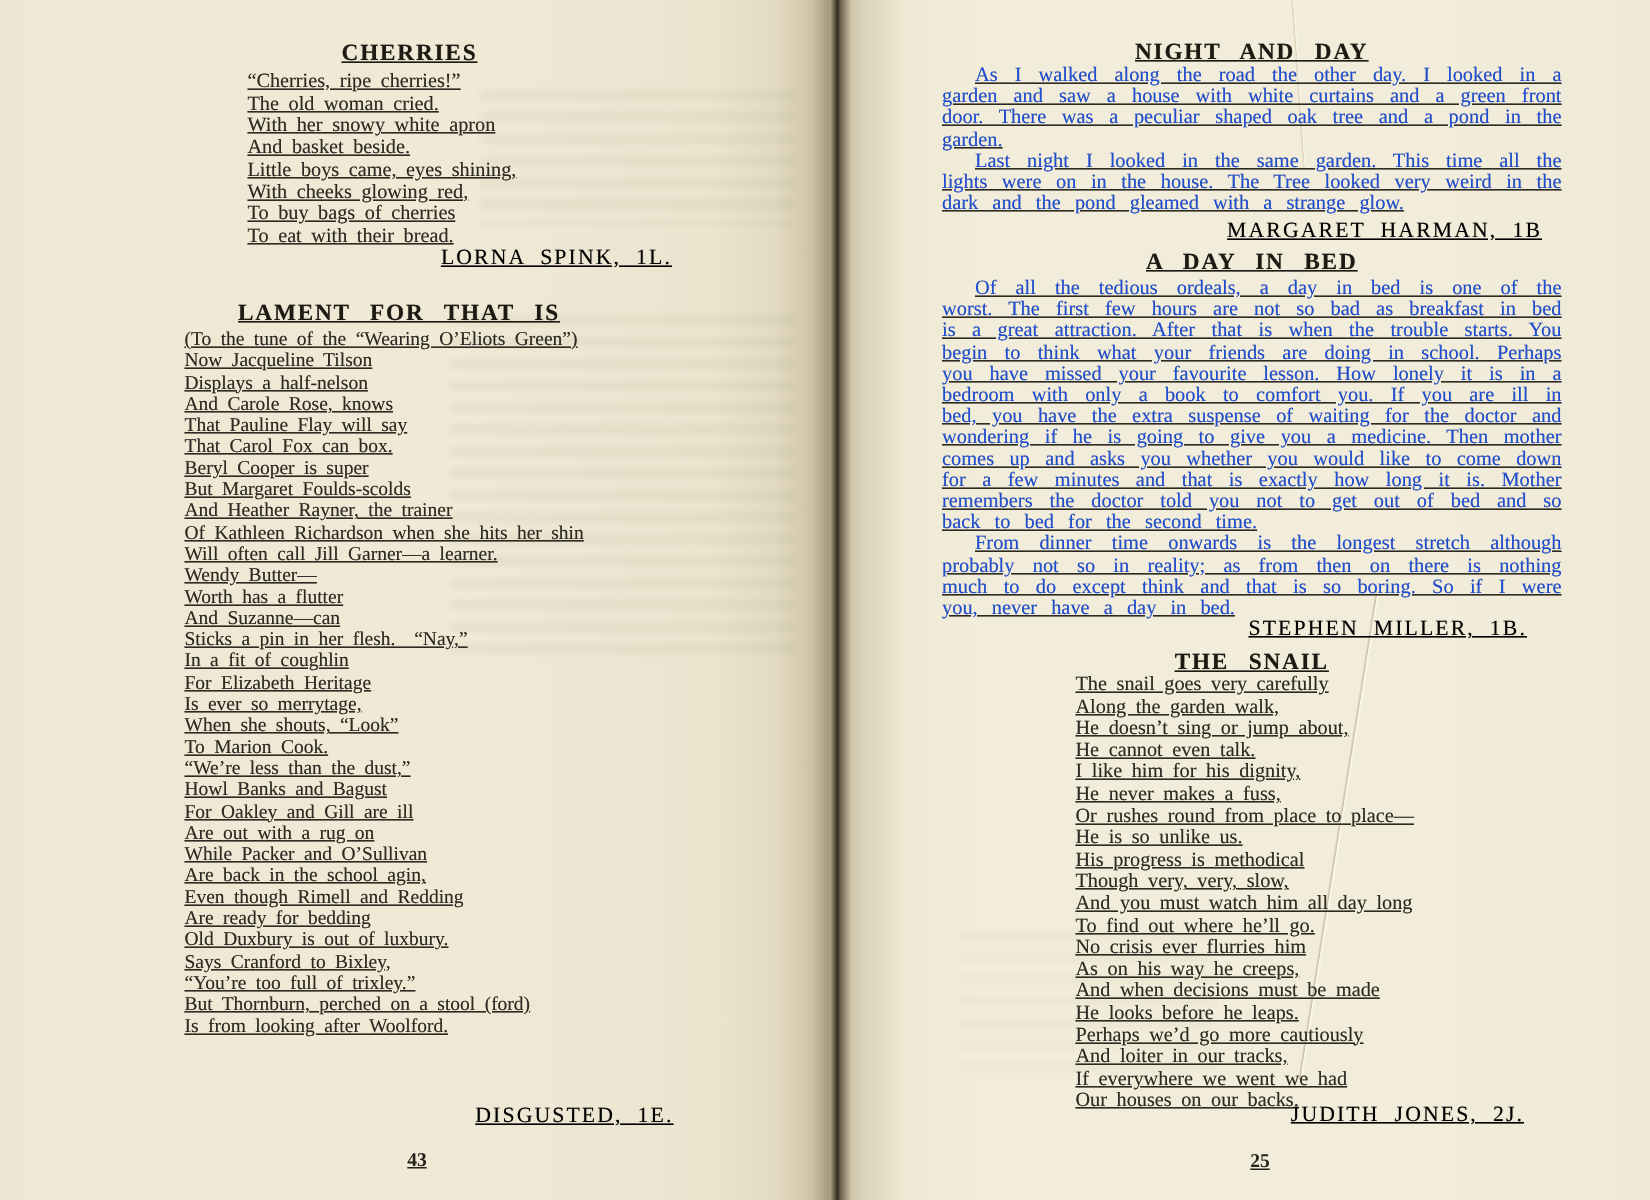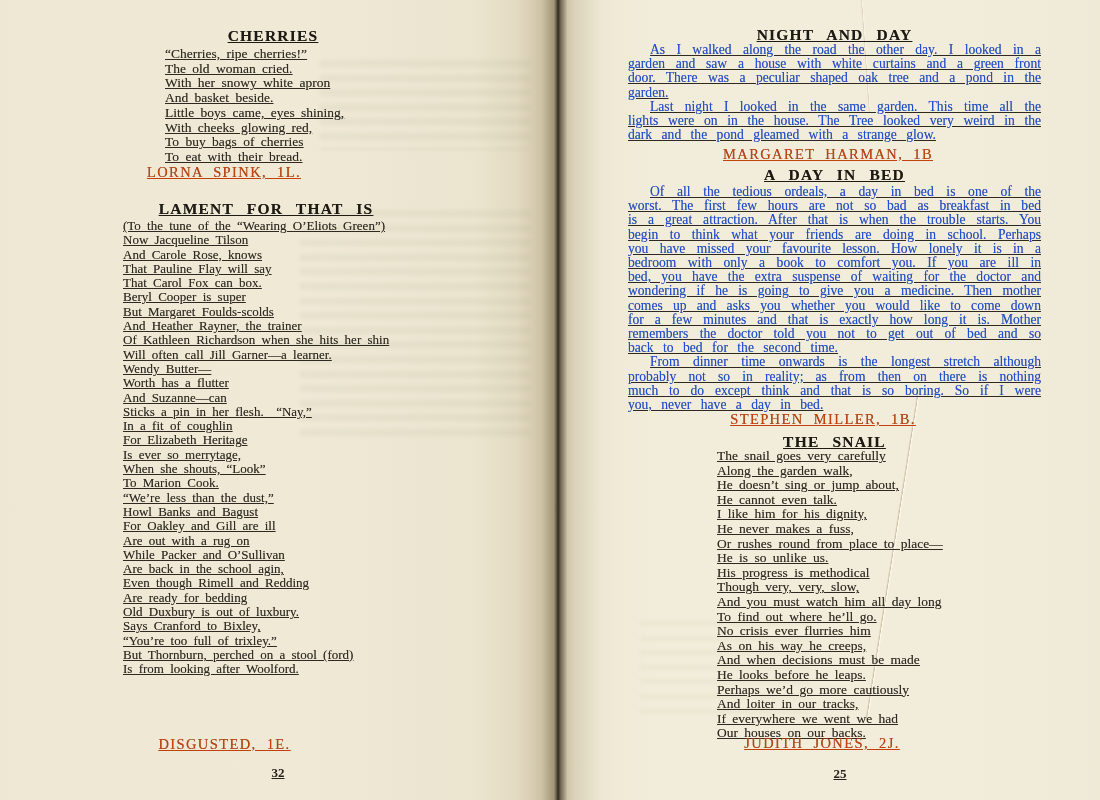--- a/index.html
+++ b/index.html
@@ -52,22 +52,22 @@
   }
   .poem-cherries .line{line-height:14.7px;}
   .poem-lament .line{line-height:14.3px;font-size:13px;}
   .poem-snail .line{line-height:14.6px;}
   .para{
     font-size:13.6px;line-height:14.2px;text-align:justify;text-indent:22px;
     word-spacing:6px;margin:0;color:#1d4ed8;
     text-shadow:0 0 .4px rgba(40,35,25,.45);
   }
   .byline{
-    font-size:14.5px;letter-spacing:1.4px;word-spacing:5px;text-align:center;
-    color:#c2410c;text-shadow:0 0 .5px rgba(30,25,15,.5);
+    font-size:14.5px;letter-spacing:1.4px;word-spacing:5px;text-align:right;
+    color:#000000;text-shadow:0 0 .5px rgba(30,25,15,.5);
   }
   .page-number{font-weight:bold;font-size:13px;text-align:center;color:#26221b;}
 </style>
 </head>
 <body>
 
 <div class="page page-left"></div>
 <div class="page page-right"></div>
 <div class="spine"></div>
 <div class="crease crease-main"></div>
@@ -89,20 +89,21 @@
     <div class="line">To eat with their bread.</div>
   </div>
 
 <div class="txt byline" style="top:164px;left:0;width:448px;">LORNA SPINK, 1L.</div>
 
 <div class="txt section-title" style="top:200px;left:0;width:532px;">LAMENT FOR THAT IS</div>
 
 <div class="txt poem-lament" style="top:219px;left:123px;">
     <div class="line">(To the tune of the “Wearing O’Eliots Green”)</div>
     <div class="line">Now Jacqueline Tilson</div>
+    <div class="line">Displays a half-nelson</div>
     <div class="line">And Carole Rose, knows</div>
     <div class="line">That Pauline Flay will say</div>
     <div class="line">That Carol Fox can box.</div>
     <div class="line">Beryl Cooper is super</div>
     <div class="line">But Margaret Foulds-scolds</div>
     <div class="line">And Heather Rayner, the trainer</div>
     <div class="line">Of Kathleen Richardson when she hits her shin</div>
     <div class="line">Will often call Jill Garner—a learner.</div>
     <div class="line">Wendy Butter—</div>
     <div class="line">Worth has a flutter</div>
@@ -123,21 +124,21 @@
     <div class="line">Are ready for bedding</div>
     <div class="line">Old Duxbury is out of luxbury.</div>
     <div class="line">Says Cranford to Bixley,</div>
     <div class="line">“You’re too full of trixley.”</div>
     <div class="line">But Thornburn, perched on a stool (ford)</div>
     <div class="line">Is from looking after Woolford.</div>
   </div>
 
 <div class="txt byline" style="top:736px;left:0;width:449px;">DISGUSTED, 1E.</div>
 
-<div class="txt page-number" style="top:765px;left:258px;width:40px;">32</div>
+<div class="txt page-number" style="top:765px;left:258px;width:40px;">43</div>
 
 <div class="txt section-title" style="top:26px;left:628px;width:413px;">NIGHT AND DAY</div>
 
 <div class="txt" style="top:43px;left:628px;width:413px;">
     <div class="para">As I walked along the road the other day. I looked in a garden and saw a house with white curtains and a green front door. There was a peculiar shaped oak tree and a pond in the garden.</div>
     <div class="para">Last night I looked in the same garden. This time all the lights were on in the house. The Tree looked very weird in the dark and the pond gleamed with a strange glow.</div>
   </div>
 
 <div class="txt byline" style="top:146px;left:628px;width:400px;">MARGARET HARMAN, 1B</div>
 

